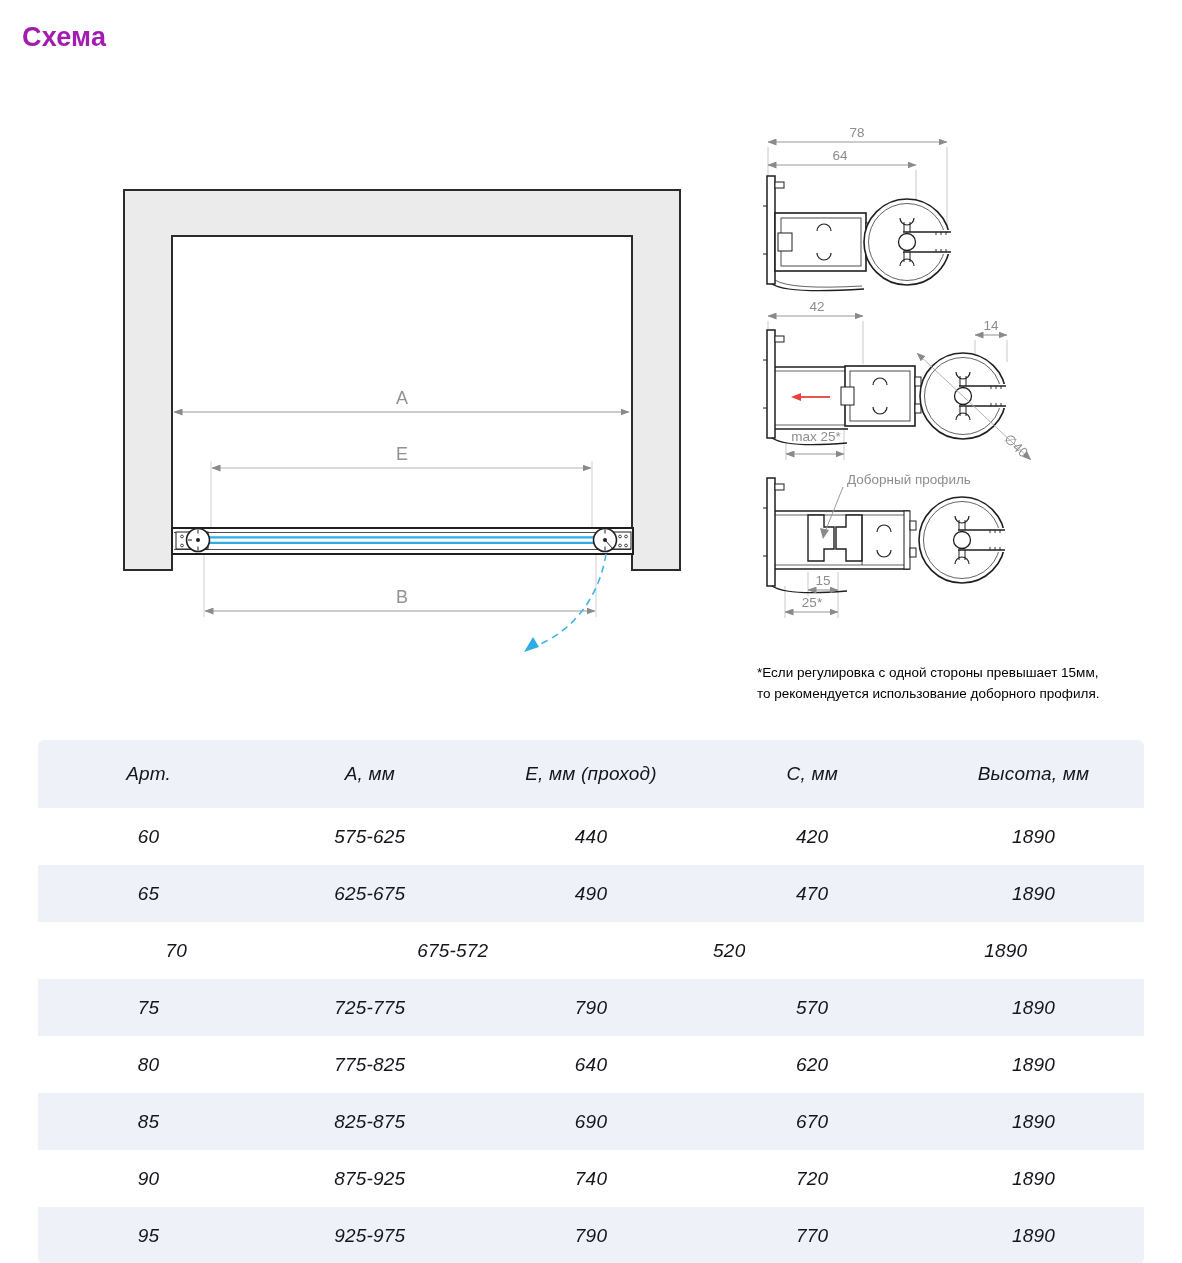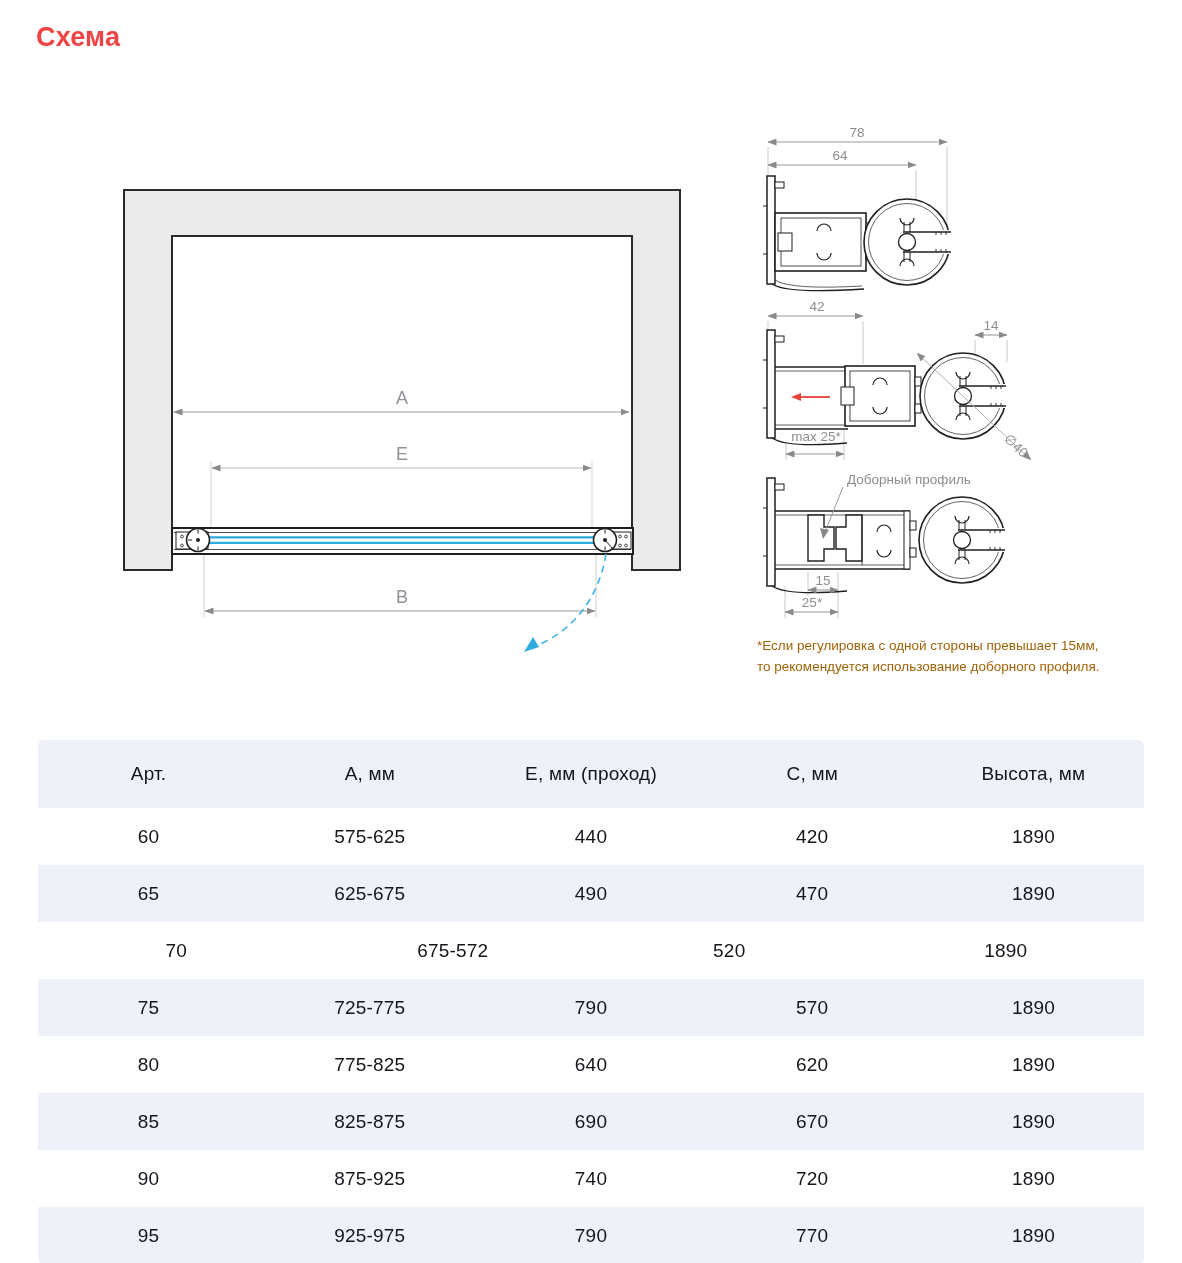--- a/index.html
+++ b/index.html
@@ -1,42 +1,42 @@
 <!DOCTYPE html>
 <html><head>
 <meta charset="utf-8">
 <style>
   html,body{margin:0;padding:0;}
   body{
     width:1182px;height:1263px;position:relative;background:#ffffff;
     font-family:"Liberation Sans", sans-serif;overflow:hidden;color:#15161c;
   }
   .page-title{
-    position:absolute;left:36px;top:22px;font-size:27px;font-weight:700;color:#ef4444;
+    position:absolute;left:22px;top:22px;font-size:27px;font-weight:700;color:#a21caf;
     letter-spacing:.2px;
   }
   .drawing{position:absolute;left:0;top:0;}
   svg text{font-family:"Liberation Sans", sans-serif;}
   .dim-label{fill:#8d8d8d;font-size:13.5px;}
   .dim-label-lg{fill:#8f9398;font-size:18px;}
   .note{
-    position:absolute;left:757px;top:636px;width:392px;font-size:13.5px;line-height:1.55;
-    color:#a16207;
+    position:absolute;left:757px;top:663px;width:392px;font-size:13.5px;line-height:1.55;
+    color:#000000;
   }
   
   .spec-table{
     position:absolute;left:38px;top:740px;width:1106px;border-radius:6px;overflow:hidden;
   }
   .t-row{display:flex;width:100%;}
   .t-row.head{height:68px;background:#eff1f8;font-weight:500;}
   .t-row.data{height:57px;background:#ffffff;}
   .t-row.data.alt{background:#eff1f8;}
   .t-cell{
     flex:1 1 0;display:flex;align-items:center;justify-content:center;
-    font-size:19px;color:#15161c;letter-spacing:.2px;white-space:nowrap;
+    font-size:19px;color:#15161c;letter-spacing:.2px;white-space:nowrap;font-style:italic;
   }
 </style>
 </head>
 <body>
 
 <div class="page-title">Схема</div>
 
 <svg class="drawing" width="1182" height="735" viewBox="0 0 1182 735" xmlns="http://www.w3.org/2000/svg">
   <defs>
     <marker id="aL" markerWidth="9" markerHeight="7" refX="0.5" refY="3.5" orient="auto" markerUnits="userSpaceOnUse">

